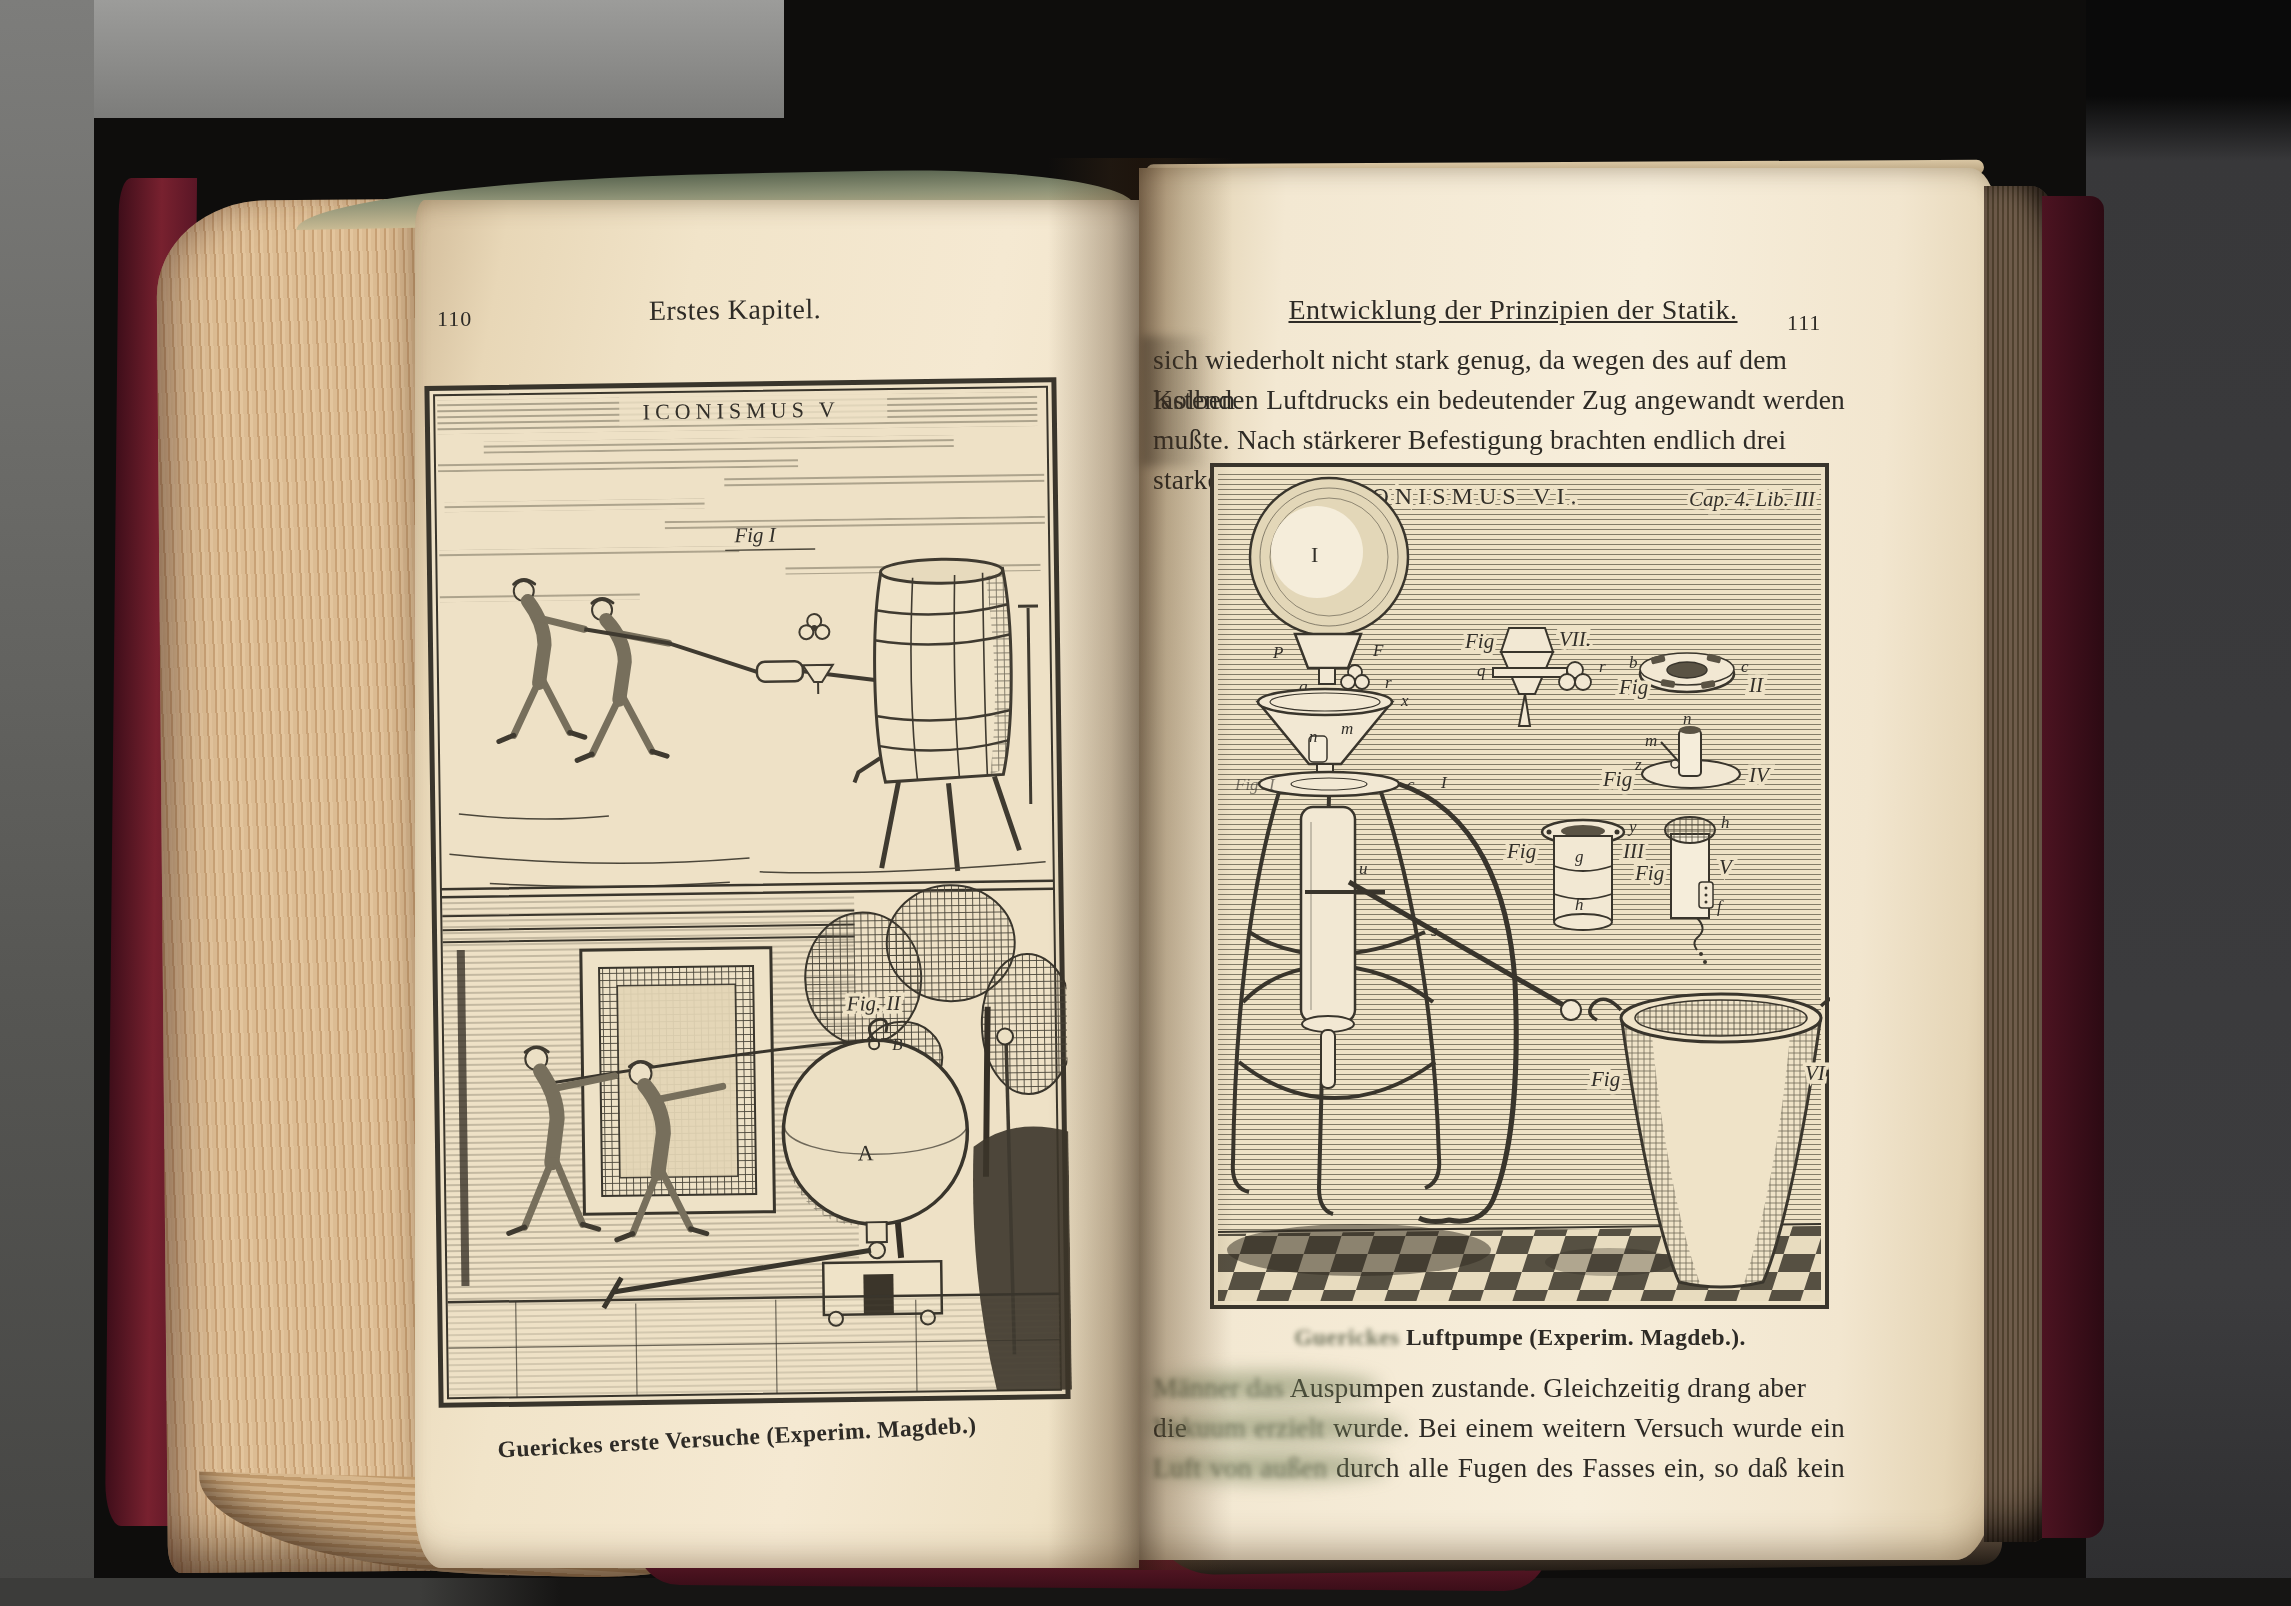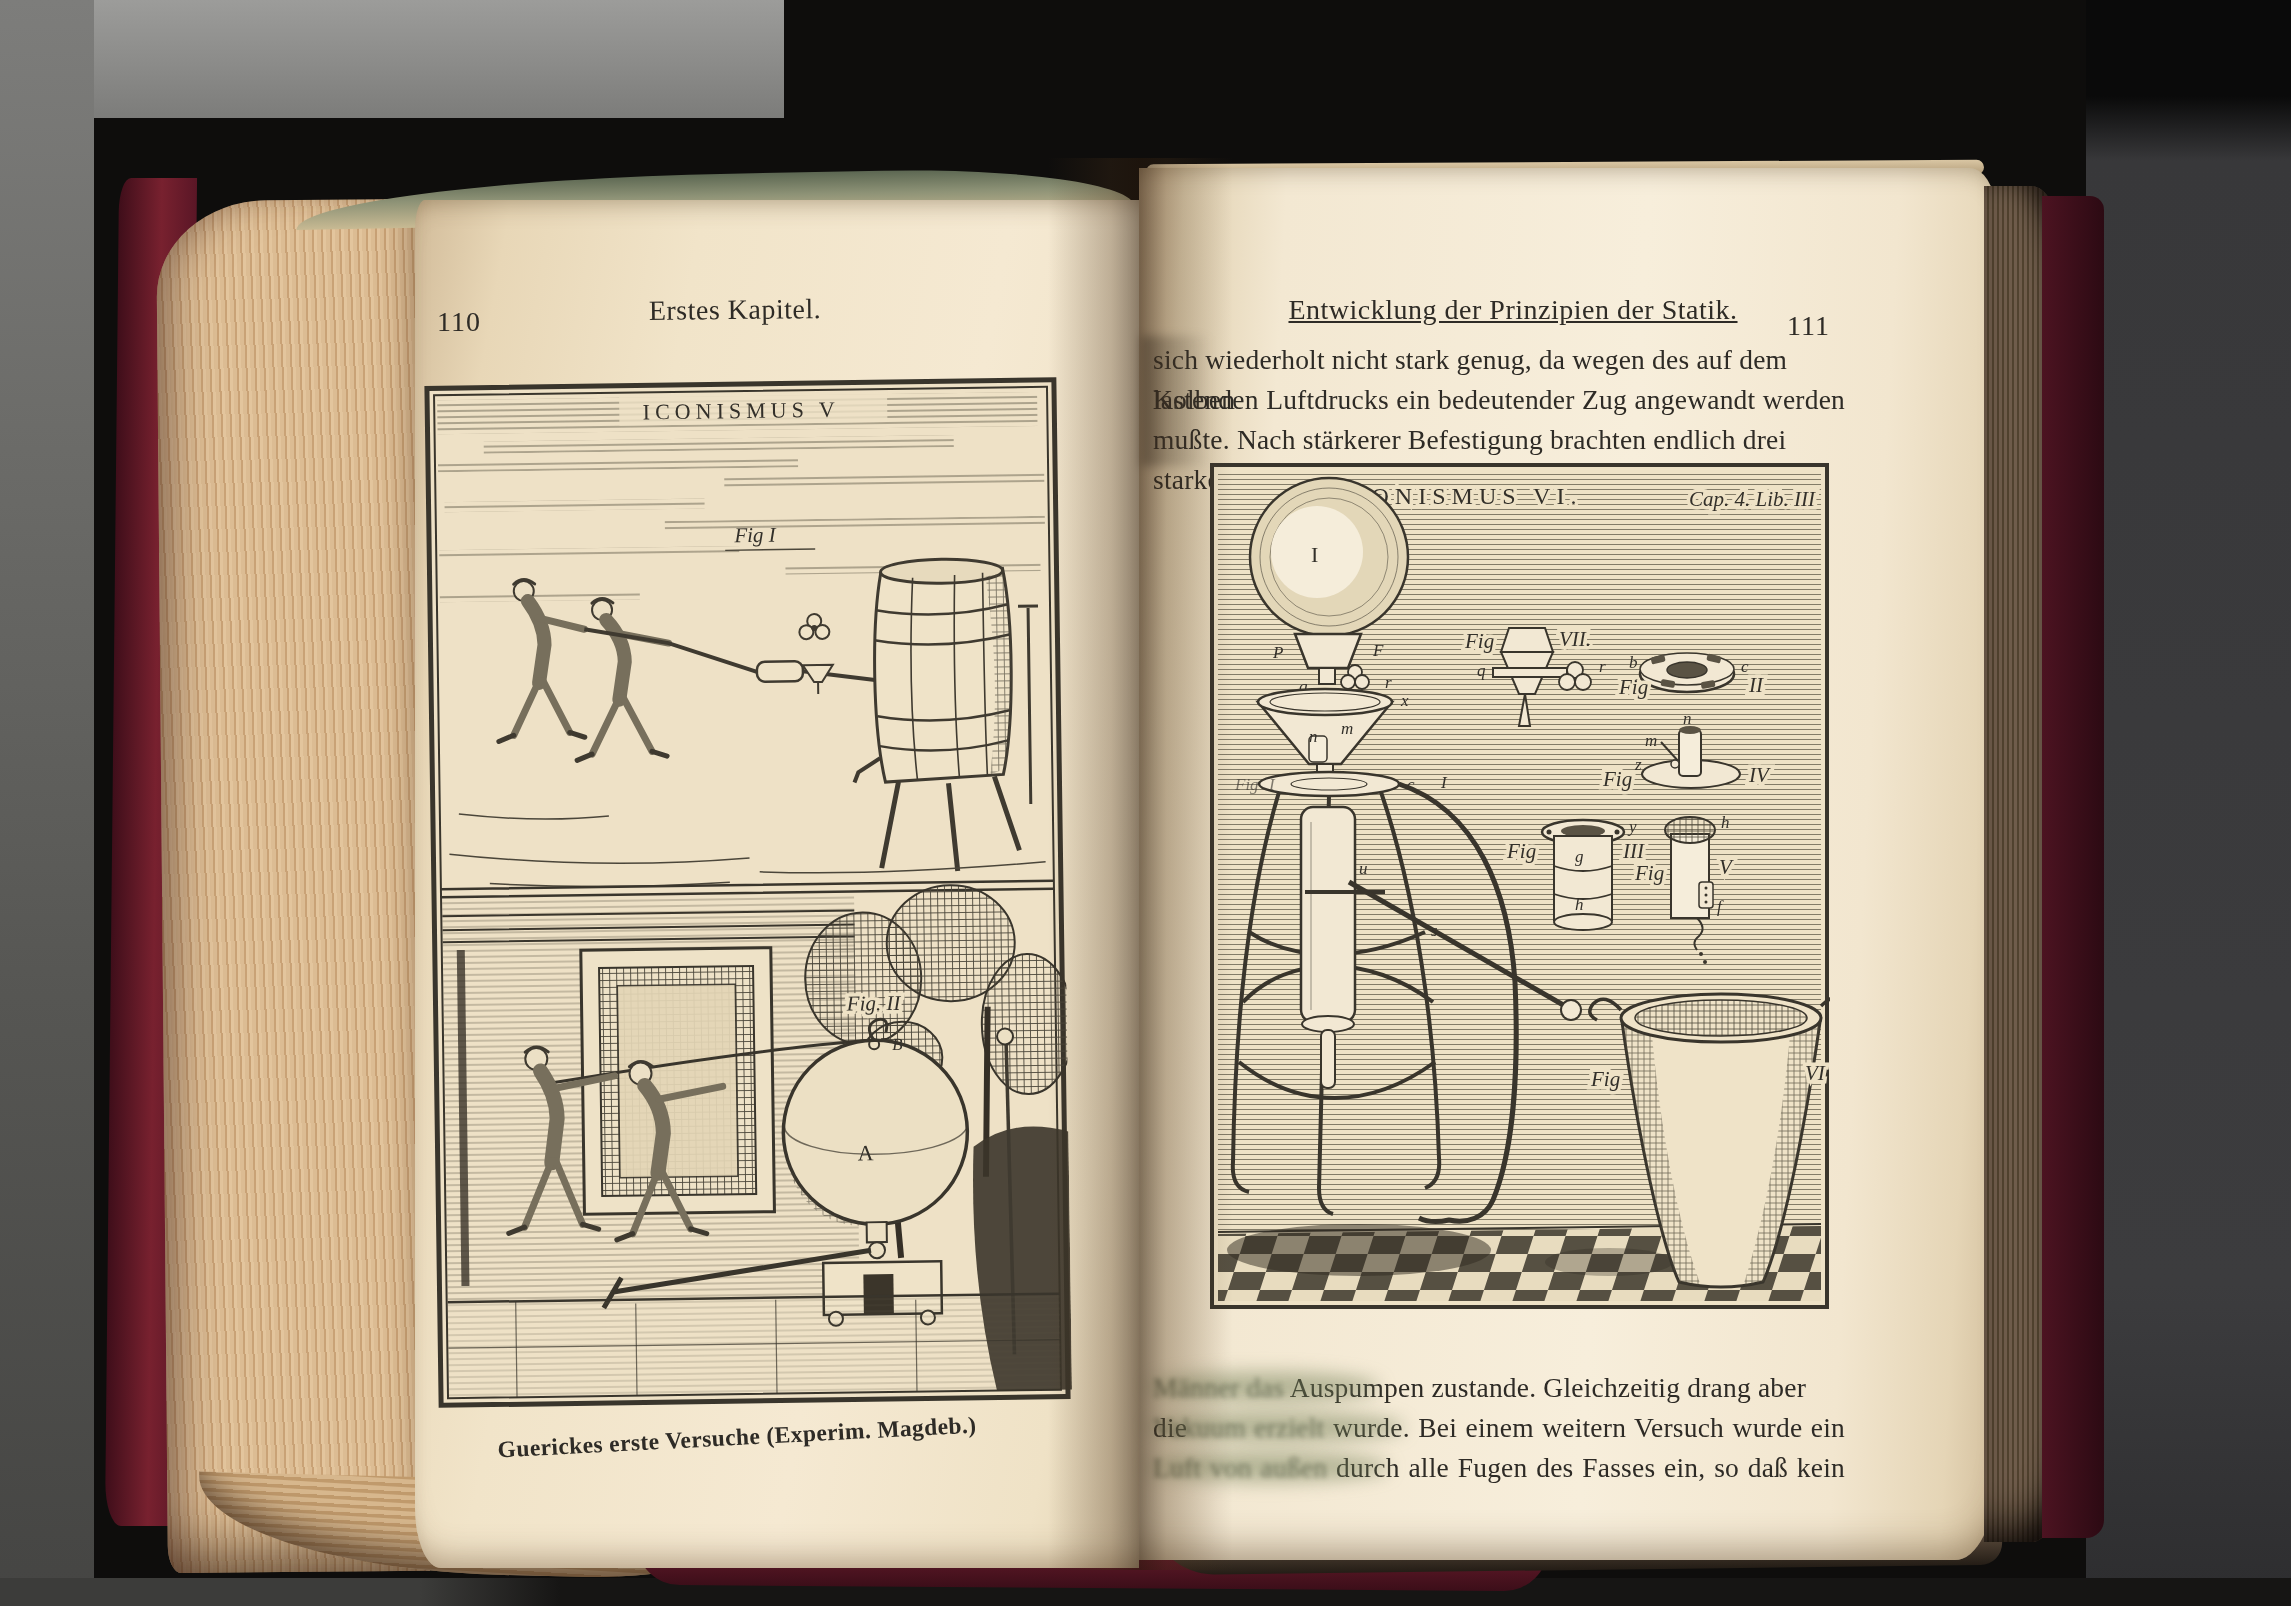--- a/index.html
+++ b/index.html
@@ -54,21 +54,21 @@
     border-radius:10px 0 0 26px/30px 0 0 60px;
     box-shadow:inset 0 18px 24px -16px rgba(90,70,40,.45),inset 0 -28px 32px -20px rgba(90,60,30,.42);}
   .page-right{left:1139px;top:168px;width:856px;height:1392px;
     background:linear-gradient(93deg,#c8af8c 0%,#e1d1b1 5%,#f3e8d2 16%,#f7eedb 55%,#f2e6cf 82%,#e5d5b6 94%,#d2be9c 100%);
     border-radius:0 26px 40px 0/0 40px 80px 0;
     box-shadow:inset 0 16px 22px -14px rgba(90,70,40,.4),inset 0 -32px 36px -22px rgba(80,55,28,.45);}
   .gutter{left:1048px;top:158px;width:185px;height:1412px;pointer-events:none;
     background:linear-gradient(90deg,rgba(56,36,20,0) 0%,rgba(70,46,24,.30) 34%,rgba(44,27,13,.5) 50%,rgba(70,46,24,.28) 64%,rgba(56,36,20,0) 100%);}
 
   
-  .folio{font-size:28px;letter-spacing:1px;}
+  .folio{font-size:22px;letter-spacing:1px;}
   .running-head{font-size:28px;letter-spacing:.5px;}
   .para{font-size:27.5px;line-height:40px;letter-spacing:.2px;}
   .para .line{text-align-last:justify;height:40px;}
   .caption{font-weight:bold;font-size:23.5px;letter-spacing:.4px;}
   .smg{color:#60664f;filter:blur(2.4px);opacity:.85;}
   .smudge-blob{position:absolute;background:rgba(116,128,88,.5);filter:blur(9px);border-radius:50%;}
   .para-shade{position:absolute;left:-12px;top:-4px;width:70px;height:130px;
     background:linear-gradient(90deg,rgba(60,55,45,.45),rgba(60,55,45,0));filter:blur(5px);}
 
   
@@ -414,20 +414,24 @@
           <ellipse cx="512" cy="556" rx="100" ry="24" fill="#efe3c8" stroke="#39352c" stroke-width="3"></ellipse>
           <ellipse cx="512" cy="556" rx="86" ry="18" fill="url(#rx)" stroke="#39352c" stroke-width="1.5"></ellipse>
           <path d="M412 548 q-16 -18 -28 -6 q-8 10 4 16" fill="none" stroke="#39352c" stroke-width="3.5"></path>
           <path d="M612 544 q16 -16 26 -4 q6 10 -6 14" fill="none" stroke="#39352c" stroke-width="3.5"></path>
           <text class="eit halo" x="382" y="624">Fig</text>
           <text class="eit halo" x="596" y="618">VI</text>
         </g>
       </svg>
     </figure>
 
+    <div class="abs caption" style="left:66px;top:1156px;width:630px;text-align:center;">
+      <span class="smg">Guerickes</span>
+      <span>Luftpumpe (Experim. Magdeb.).</span>
+    </div>
 
     <div class="abs para" style="left:14px;top:1200px;width:692px;">
       <div class="smudge-blob" style="left:-4px;top:4px;width:230px;height:30px;"></div>
       <div class="smudge-blob" style="left:-4px;top:44px;width:255px;height:30px;"></div>
       <div class="smudge-blob" style="left:-4px;top:84px;width:240px;height:30px;"></div>
       <div class="line">
         <span class="smg">Männer das</span>
         <span>Auspumpen zustande. Gleichzeitig drang aber die</span>
       </div>
       <div class="line">

